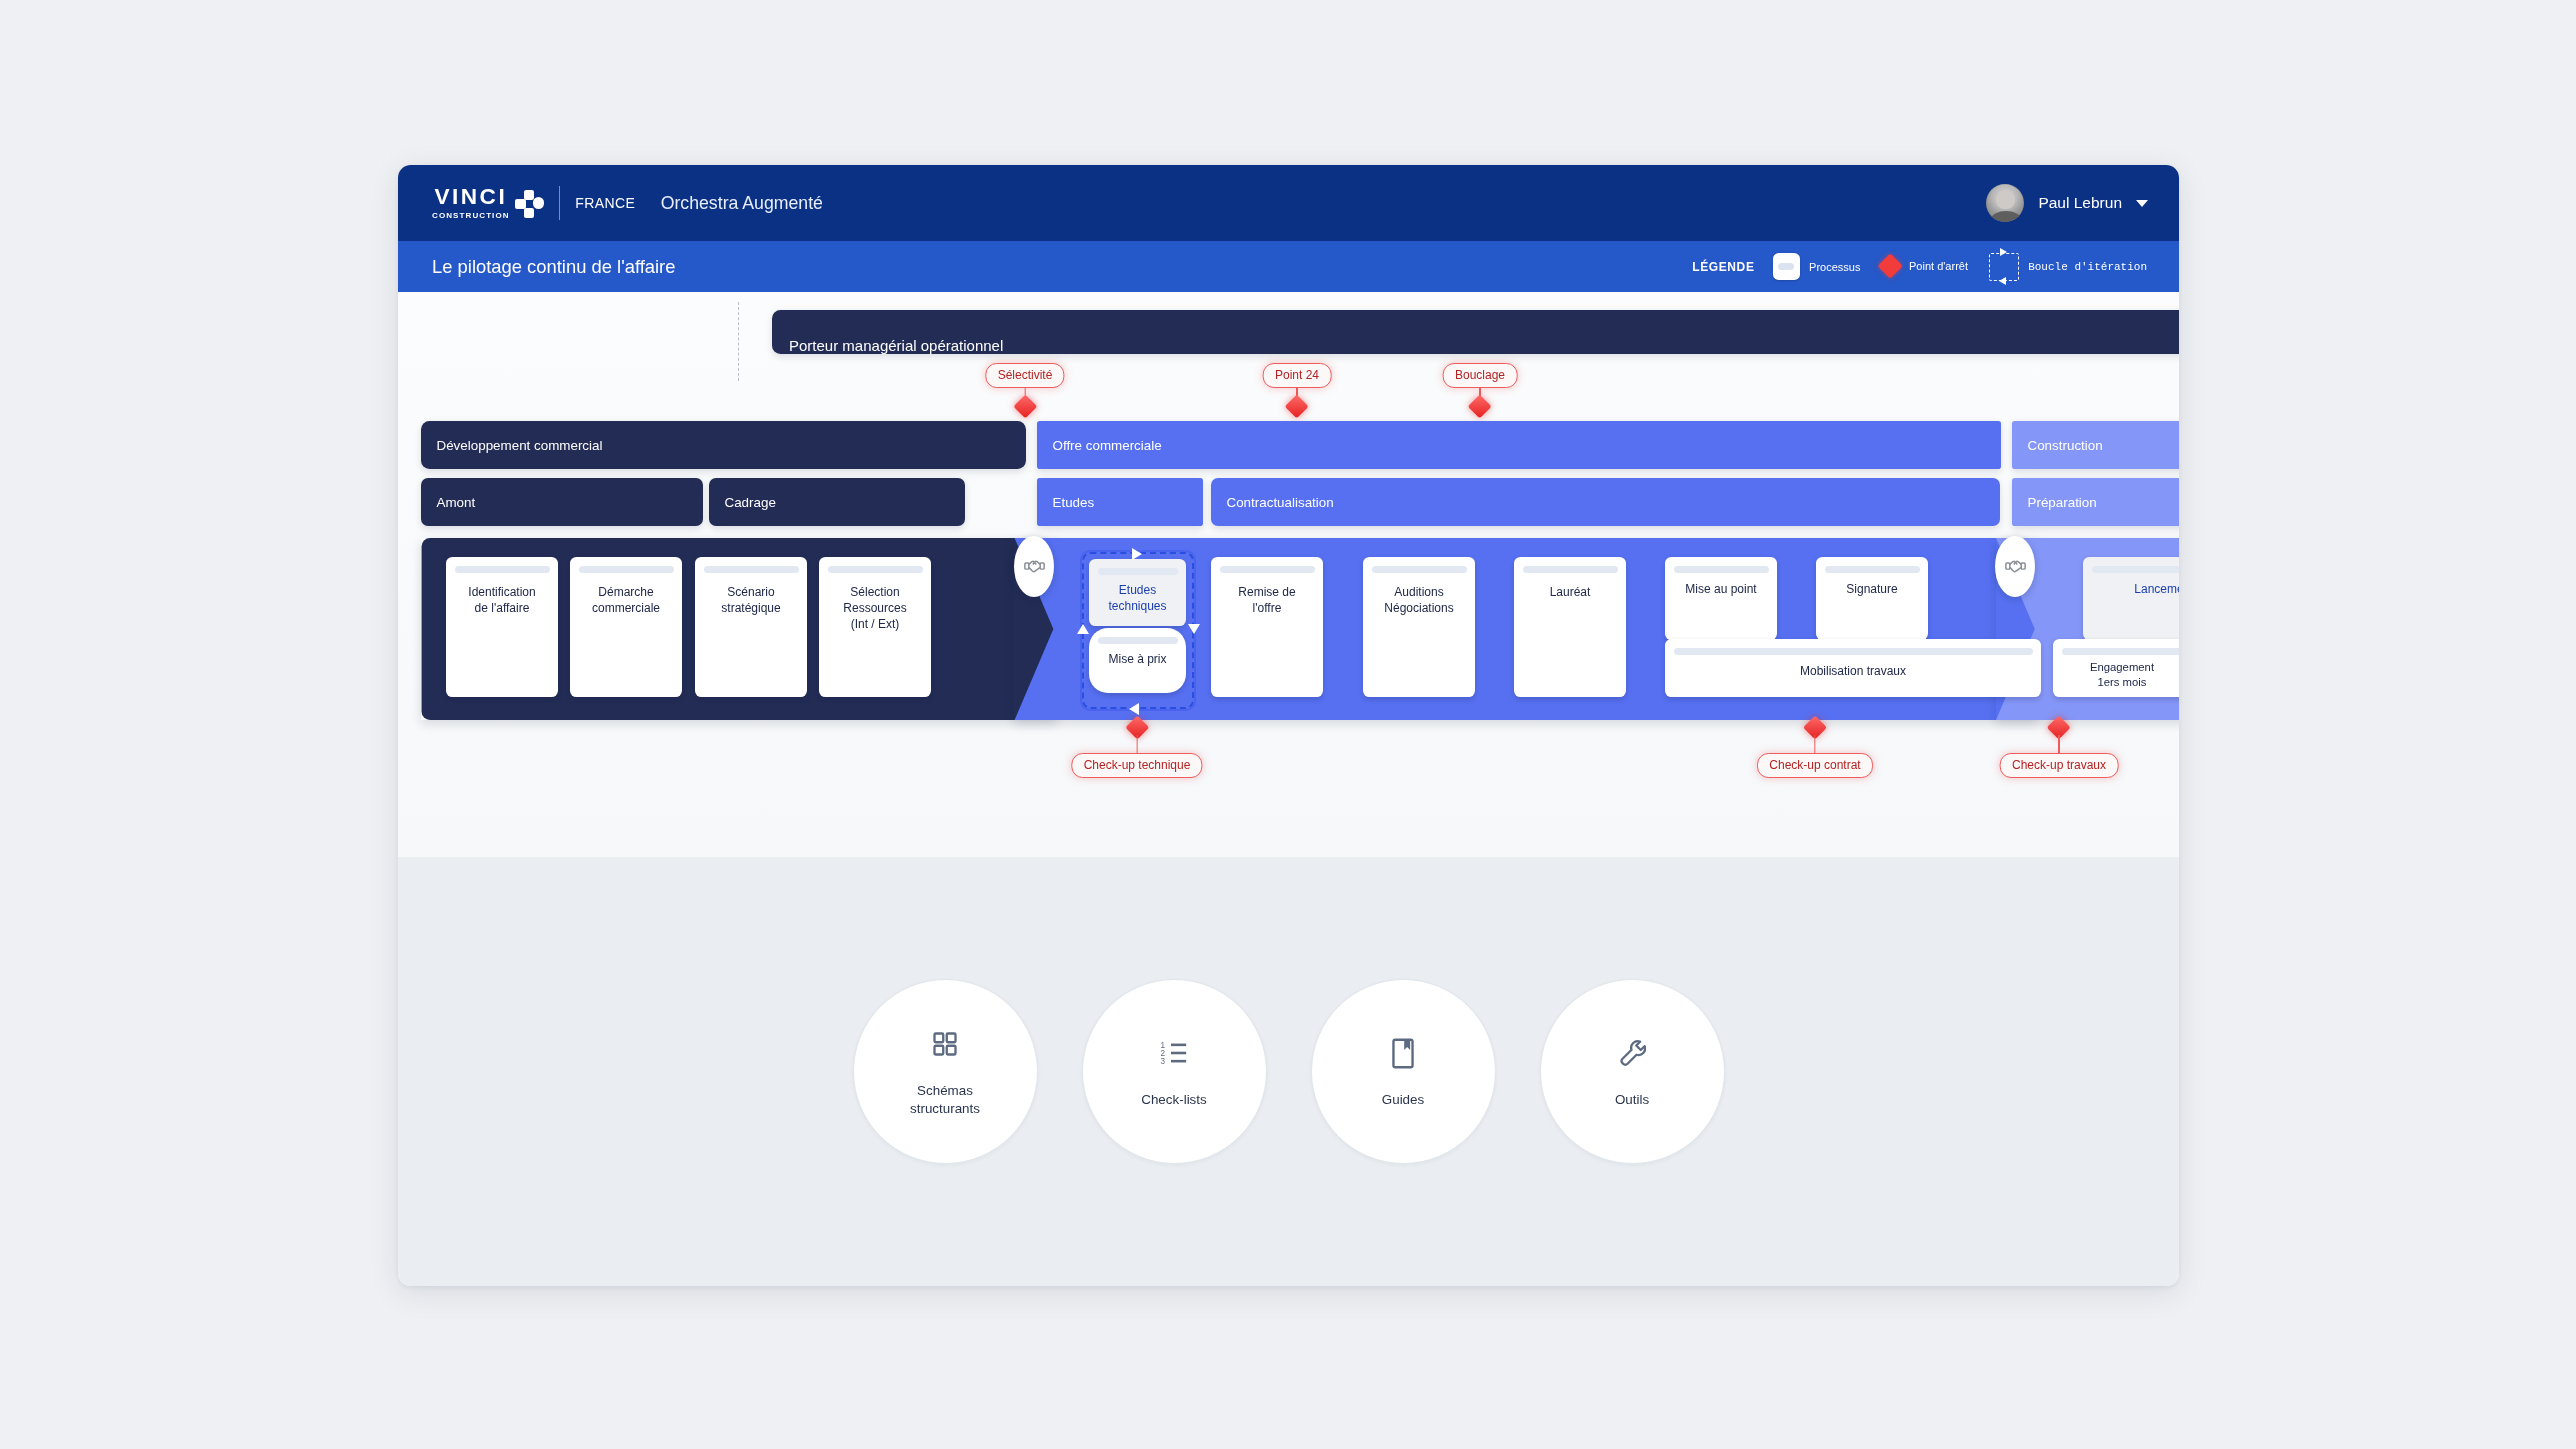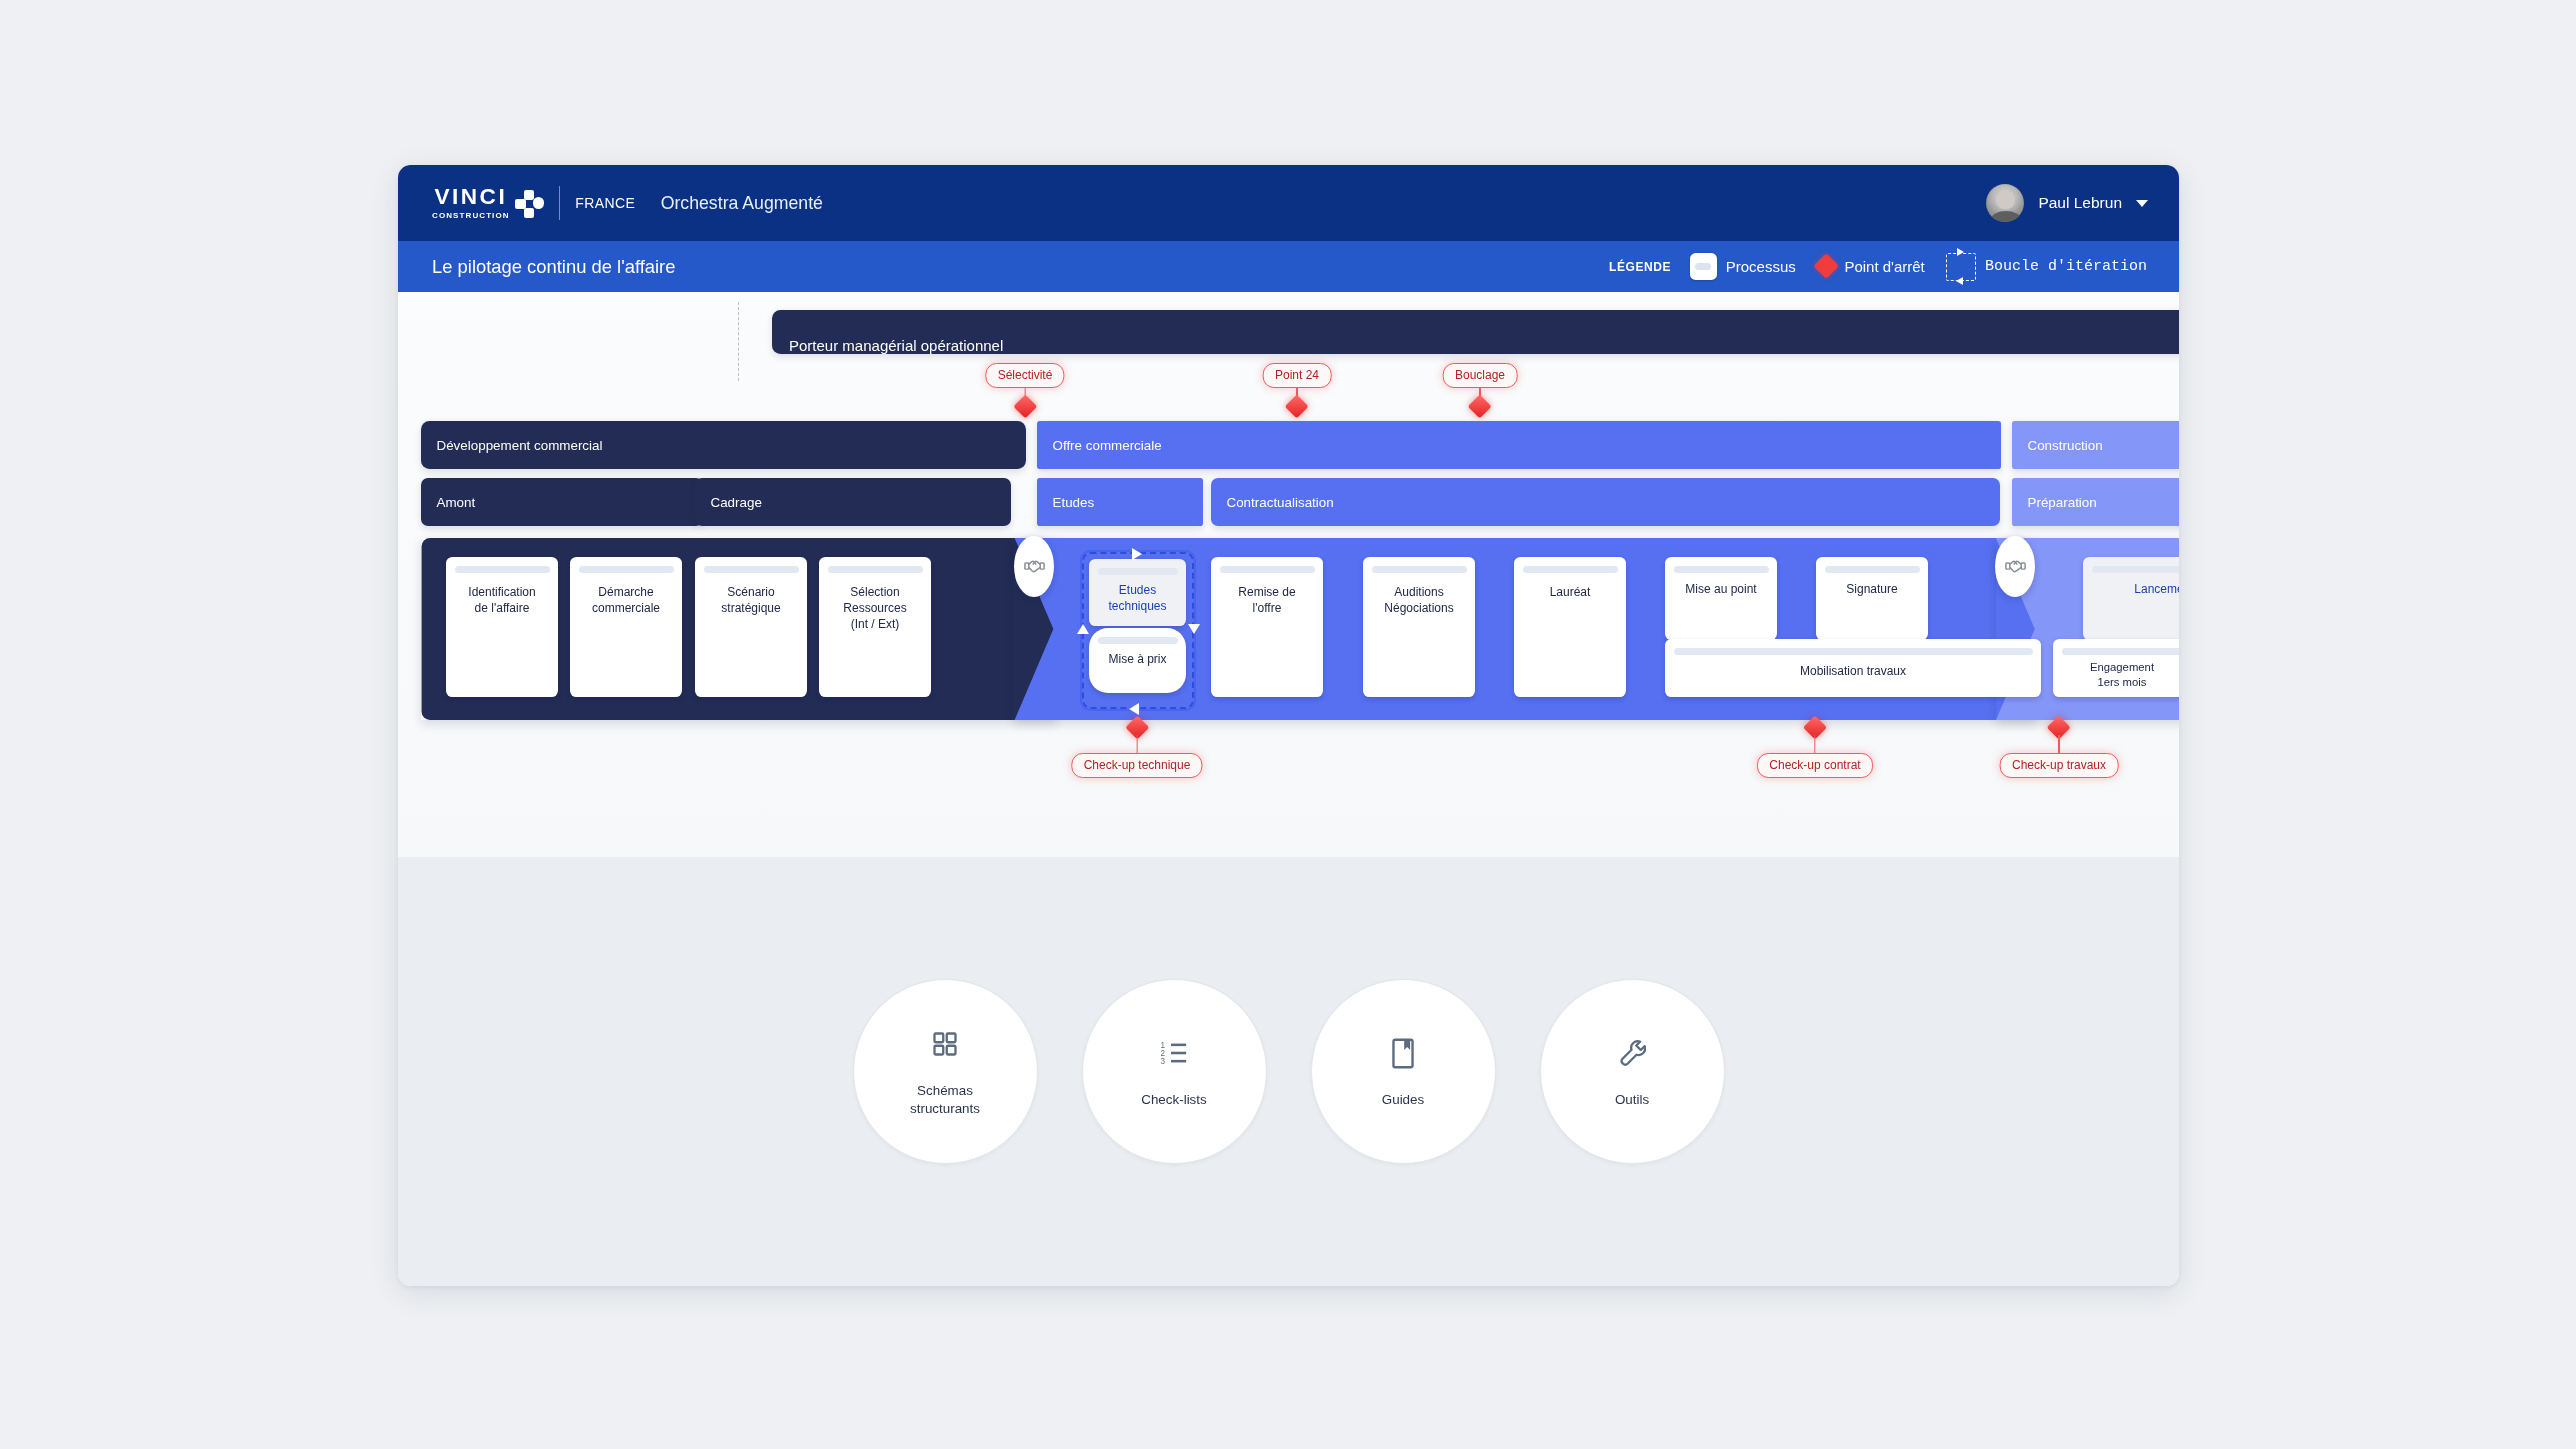--- a/index.html
+++ b/index.html
@@ -79,21 +79,21 @@
     position: absolute; left: 0; top: 76px;
     width: 100%; height: 51px;
     background: #2558c8;
     display: flex; align-items: center;
   }
   #page-title { color: #fff; font-size: 18.4px; margin-left: 34px; font-weight: 400; }
   #legend-items { margin-left: auto; margin-right: 32px; display: flex; align-items: center; gap: 0; }
   #legend-label { color: #fff; font-size: 12px; font-weight: 700; letter-spacing: 0.6px; margin-right: 18.4px; }
   .legend-entry { display: flex; align-items: center; margin-right: 21px; }
   .legend-entry:last-child { margin-right: 0; font-family: Liberation Mono, monospace; }
-  .legend-entry .lg-text { color: #fff; font-size: 15px; margin-left: 9.2px; }
+  .legend-entry .lg-text { color: #fff; font-size: 11px; margin-left: 9.2px; }
   .lg-swatch-proc {
     width: 27px; height: 27px; background: #fff; border-radius: 5.6px;
     position: relative; box-shadow: 0 0.7px 2.1px rgba(0,0,0,.18);
   }
   .lg-swatch-proc::after {
     content:""; position:absolute; left:5.6px; top:10px; width:15.5px; height:7px;
     background:#dbe3f0; border-radius:3.5px;
   }
   .lg-diamond {
     width: 18.4px; height: 18.4px; background: #f23b3b; transform: rotate(45deg);
@@ -330,21 +330,21 @@
     <div class="lane-box blue" style="left:639px; top:129px; width:964px; height:48px; border-radius:2.8px;">
       <span>Offre commerciale</span>
     </div>
     <div class="lane-box blue-lt" style="left:1614px; top:129px; width:205px; height:48px; border-radius:2.8px;">
       <span>Construction</span>
     </div>
 
     <div class="lane-box navy" style="left:23px; top:186px; width:282px; height:48px; border-radius:7px;">
       <span>Amont</span>
     </div>
-    <div class="lane-box navy" style="left:297px; top:186px; width:316px; height:48px; border-radius:7px;">
+    <div class="lane-box navy" style="left:311px; top:186px; width:256px; height:48px; border-radius:7px;">
       <span>Cadrage</span>
     </div>
     <div class="lane-box blue" style="left:639px; top:186px; width:166px; height:48px; border-radius:2.8px;">
       <span>Etudes</span>
     </div>
     <div class="lane-box blue" style="left:813px; top:186px; width:789px; height:48px; border-radius:7px;">
       <span>Contractualisation</span>
     </div>
     <div class="lane-box blue-lt" style="left:1614px; top:186px; width:205px; height:48px; border-radius:2.8px;">
       <span>Préparation</span>

